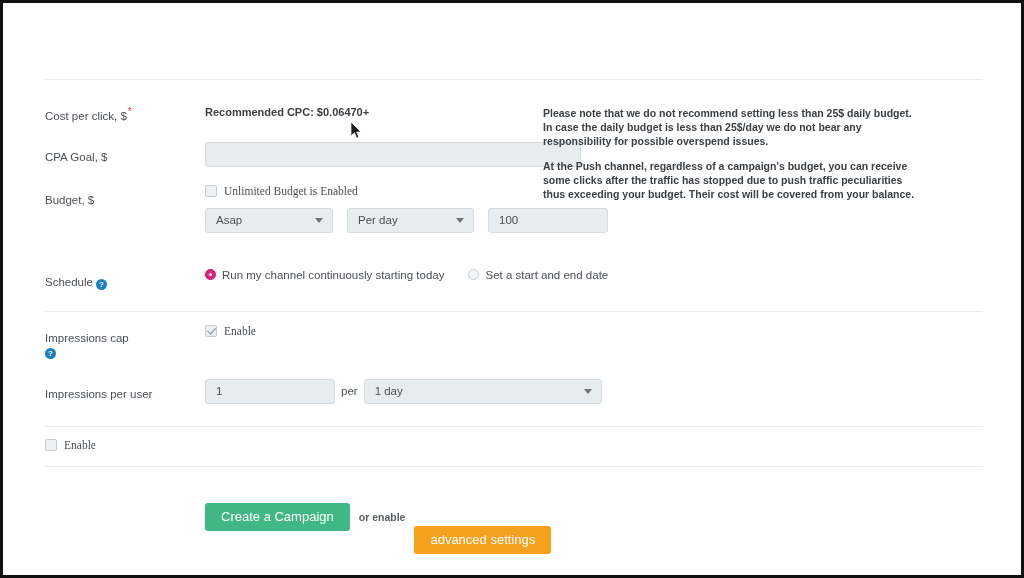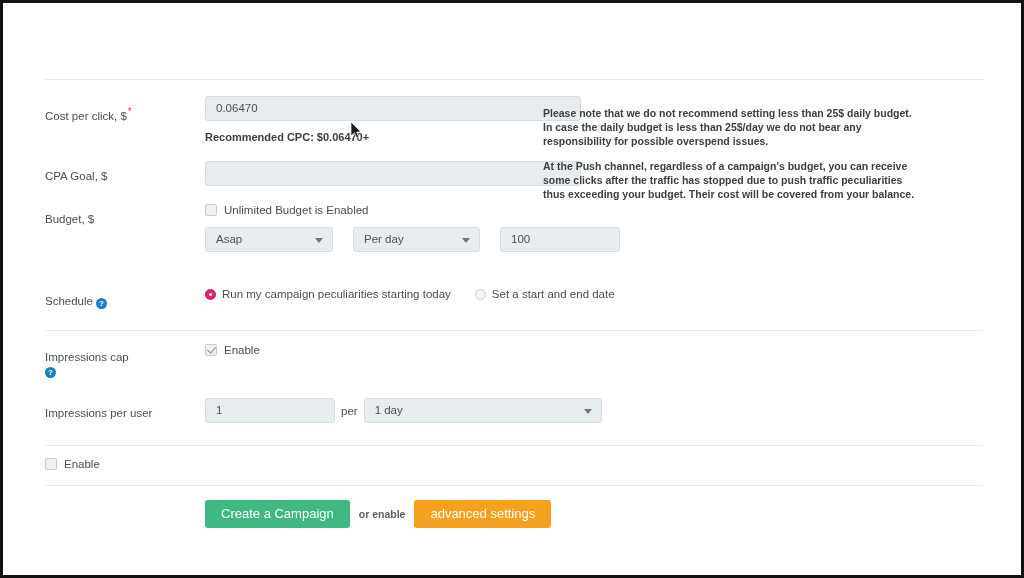--- a/index.html
+++ b/index.html
@@ -143,20 +143,21 @@
     font-weight: bold;
     color: #3a3f44;
     margin-top: 10px;
   }
 
   .checkbox-line {
     display: flex;
     align-items: center;
     font-size: 11.5px;
     color: #4a4f54;
+    font-family: Liberation Serif, serif;
   }
   .cbox {
     box-sizing: border-box;
     width: 12px;
     height: 12px;
     border: 1px solid #c6ccd1;
     border-radius: 2px;
     background: #eef1f3;
     margin-right: 7px;
     position: relative;
@@ -170,21 +171,21 @@
     width: 4px;
     height: 7px;
     border: solid #8a9198;
     border-width: 0 1.7px 1.7px 0;
     transform: rotate(42deg);
   }
 
   .budget-controls {
     margin-top: 11px;
     display: flex;
-    gap: 20px;
+    gap: 14px;
     align-items: center;
   }
 
   .notice {
     position: absolute;
     left: 540px;
     top: 103px;
     width: 375px;
     font-size: 10.5px;
     font-weight: bold;
@@ -242,21 +243,21 @@
     color: #ffffff;
     font-size: 13px;
     font-family: "Liberation Sans", sans-serif;
     padding: 0 16px;
     height: 28px;
     line-height: 28px;
     cursor: pointer;
     display: inline-block;
   }
   .btn.create { background: #3fb883; }
-  .btn.advanced { background: #f5a11e; }
+  .btn.advanced { background: #f5a11e; margin-top: 45px; }
   .or-enable {
     font-size: 10.5px;
     font-weight: bold;
     color: #5a5f64;
     margin: 0 9px;
   }
   .actions {
     display: flex;
     align-items: center;
   }
@@ -278,21 +279,20 @@
 
     <div class="form">
 
       <div class="divider"></div>
 
       <div class="row" style="padding-top:16px;">
         <div class="label-col">
           <span>Cost per click, $</span><span class="req">*</span>
         </div>
         <div class="field-col">
-          <div class="input cpc">0.06470</div>
           <div class="rec-cpc">Recommended CPC: $0.06470+</div>
         </div>
       </div>
 
       <div class="row" style="padding-top:18px;">
         <div class="label-col">
           <span>CPA Goal, $</span>
         </div>
         <div class="field-col">
           <div class="input cpa" placeholder=""></div>
@@ -322,21 +322,21 @@
         </div>
       </div>
 
       <div class="row" style="padding-top:36px;">
         <div class="label-col tight">
           <span>Schedule</span><span class="help-icon">?</span>
         </div>
         <div class="field-col">
           <div class="radio-line">
             <span class="radio selected"></span>
-            <span>Run my campaign peculiarities starting today</span>
+            <span>Run my channel continuously starting today</span>
             <span class="radio-gap"></span>
             <span class="radio"></span>
             <span>Set a start and end date</span>
           </div>
         </div>
       </div>
 
       <div class="divider" style="margin-top:21px;"></div>
 
       <div class="row" style="padding-top:13px;">

